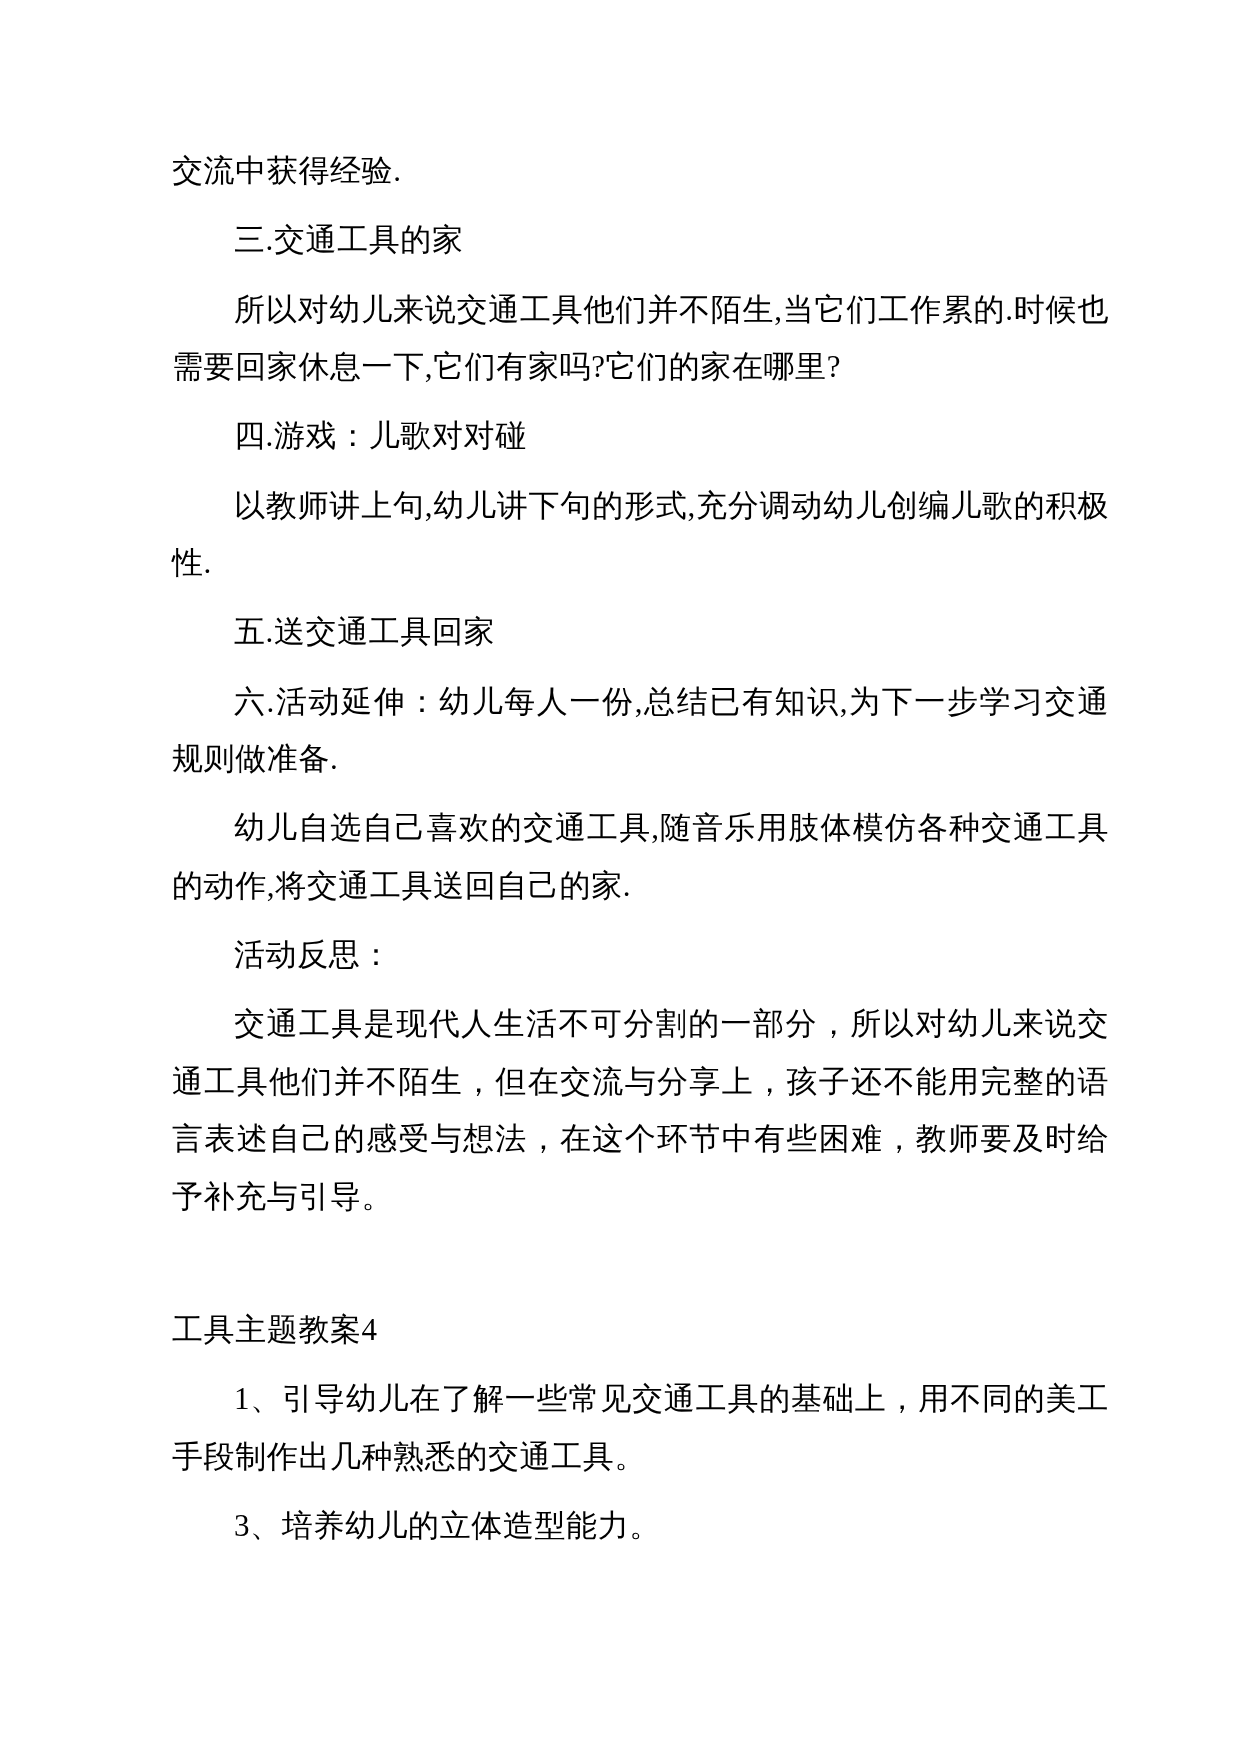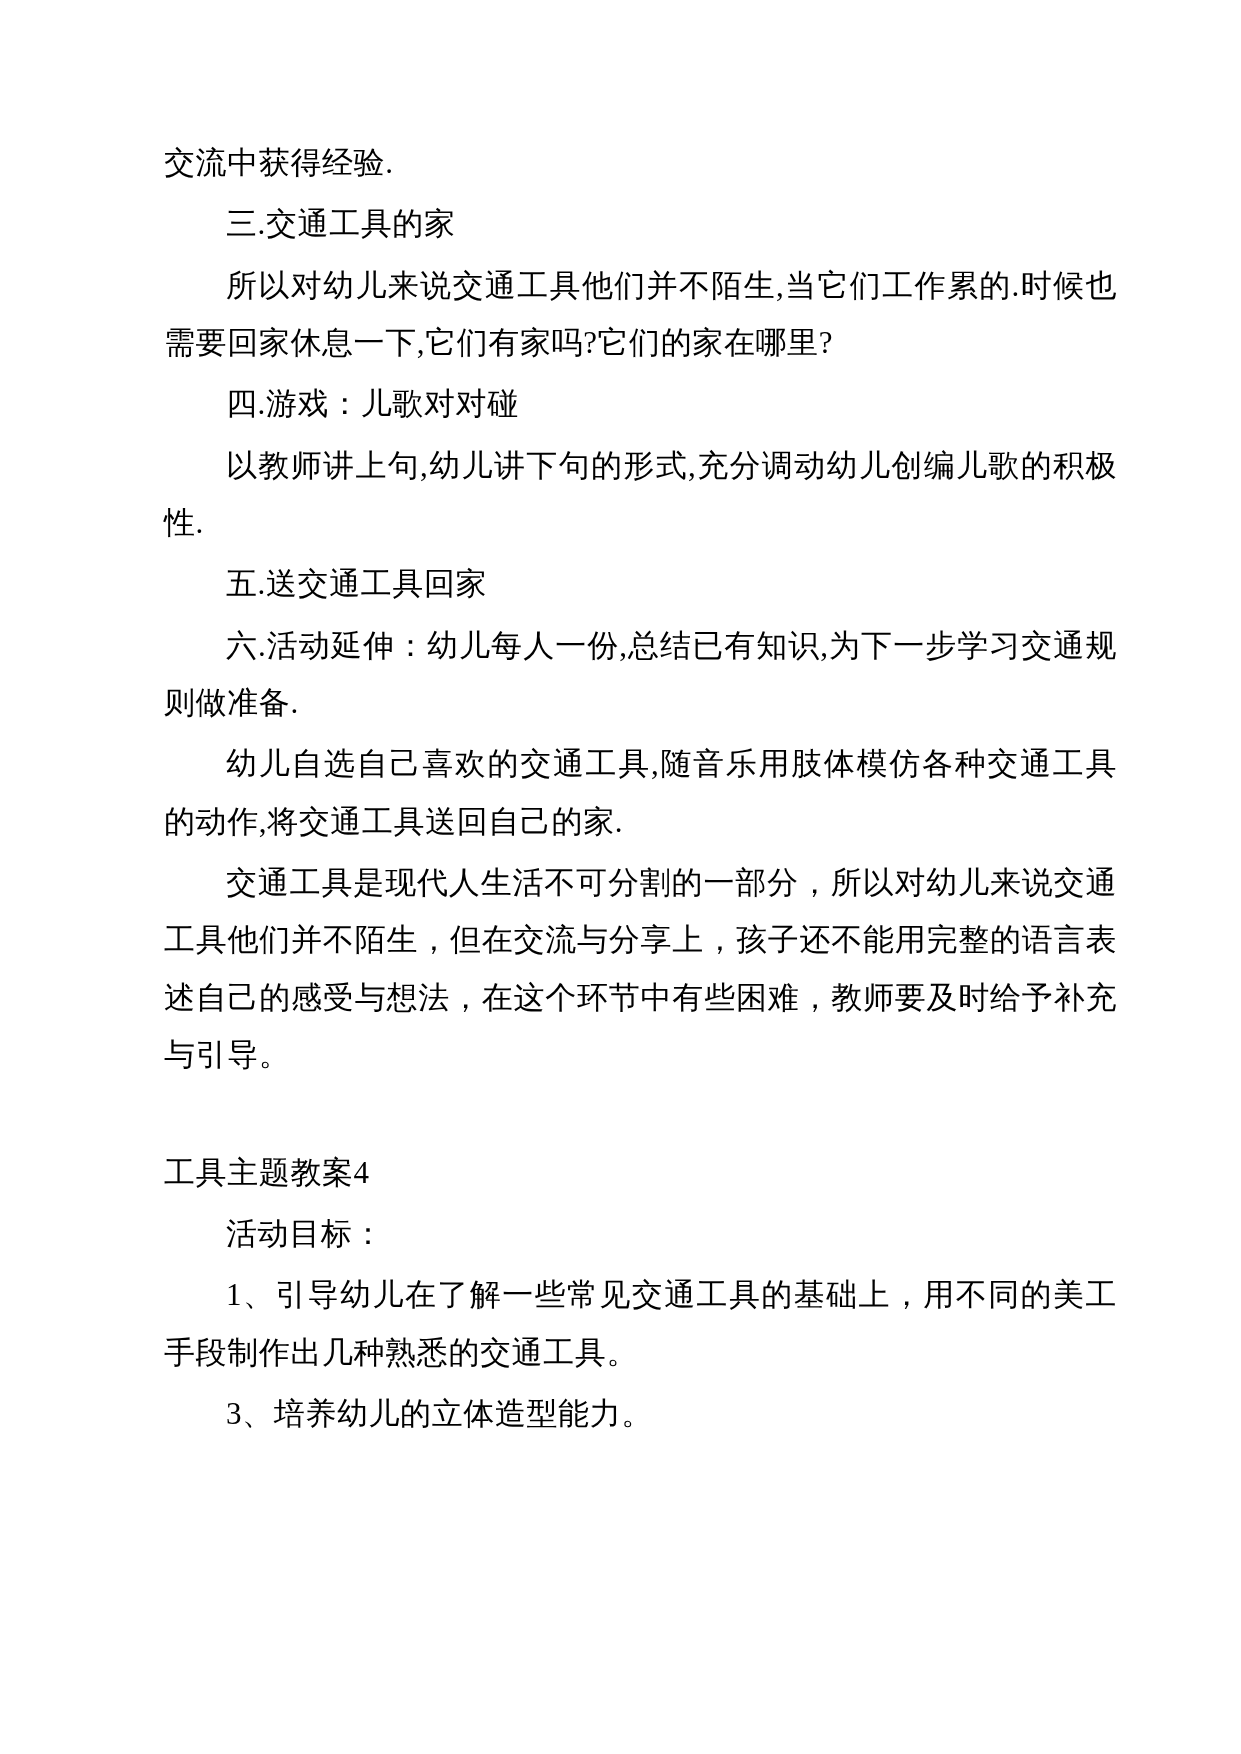--- a/index.html
+++ b/index.html
@@ -22,21 +22,21 @@
     padding: 130px 120px 60px 160px;
   }
   .doc-body {
     font-size: 31px;
     line-height: 1.85;
     letter-spacing: 0.6px;
     text-align: justify;
     text-justify: inter-ideograph;
   }
   p {
-    margin: 4px;
+    margin: 12px;
     padding: 0;
   }
   .indent {
     text-indent: 2em;
   }
   .noindent {
     text-indent: 0;
   }
   .gap-block {
     height: 52px;
@@ -57,28 +57,28 @@
     <p class="indent">四.游戏：儿歌对对碰</p>
 
     <p class="indent">以教师讲上句,幼儿讲下句的形式,充分调动幼儿创编儿歌的积极性.</p>
 
     <p class="indent">五.送交通工具回家</p>
 
     <p class="indent">六.活动延伸：幼儿每人一份,总结已有知识,为下一步学习交通规则做准备.</p>
 
     <p class="indent">幼儿自选自己喜欢的交通工具,随音乐用肢体模仿各种交通工具的动作,将交通工具送回自己的家.</p>
 
+    <p class="indent">活动反思：</p>
 
     <p class="indent">交通工具是现代人生活不可分割的一部分，所以对幼儿来说交通工具他们并不陌生，但在交流与分享上，孩子还不能用完整的语言表述自己的感受与想法，在这个环节中有些困难，教师要及时给予补充与引导。</p>
 
     <div class="gap-block"></div>
 
     <p class="noindent">工具主题教案4</p>
 
-    <p class="indent">活动目标：</p>
 
     <p class="indent">1、引导幼儿在了解一些常见交通工具的基础上，用不同的美工手段制作出几种熟悉的交通工具。</p>
 
 
     <p class="indent">3、培养幼儿的立体造型能力。</p>
 
   </div>
 </div>
 
 </body></html>

